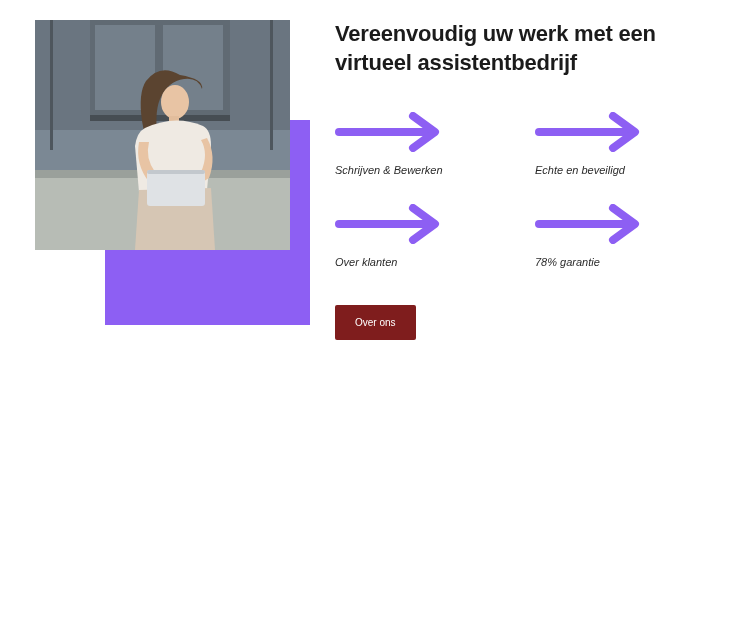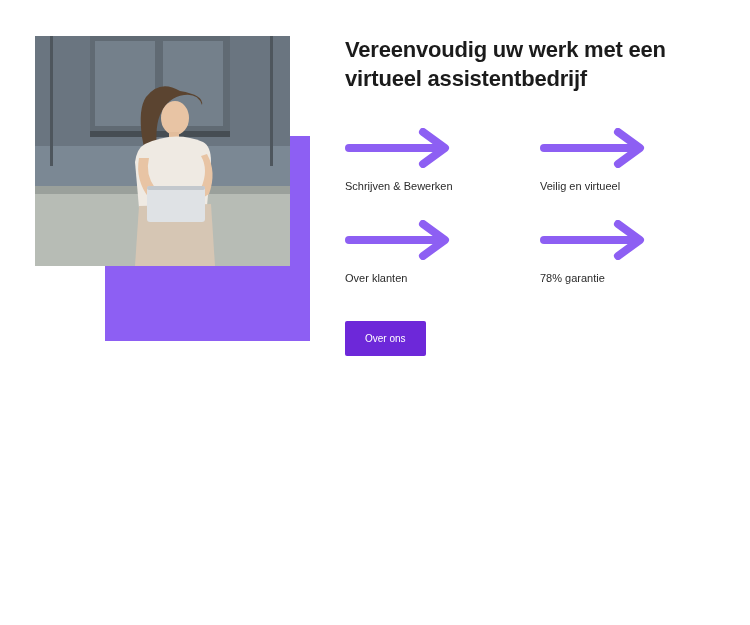--- a/index.html
+++ b/index.html
@@ -5,22 +5,22 @@
   * { margin: 0; padding: 0; box-sizing: border-box; }
   body {
     font-family: -apple-system, BlinkMacSystemFont, 'Segoe UI', Arial, sans-serif;
     width: 750px;
     height: 625px;
     background: #ffffff;
     color: #1a1a1a;
   }
   .container {
     display: flex;
-    padding: 36px 35px;
-    gap: 30px;
+    padding: 20px 35px;
+    gap: 20px;
   }
   .left-col {
     flex: 0 0 280px;
     position: relative;
     height: 280px;
   }
   .accent-square {
     position: absolute;
     top: 100px;
     left: 70px;
@@ -55,31 +55,32 @@
     font-size: 11px;
     line-height: 1.65;
     color: #4a4a4a;
     max-width: 340px;
   }
   .features {
     display: grid;
     grid-template-columns: 1fr 1fr;
     gap: 28px 20px;
     margin-top: 20px;
+    font-style: italic;
   }
   .feature-item { display: flex; flex-direction: column; gap: 12px; }
   .arrow-wrap { width: 120px; height: 40px; }
   .feature-label {
     font-size: 11px;
     color: #2a2a2a;
   }
   .cta-button {
     margin-top: 22px;
     align-self: flex-start;
-    background: #6d28d9;
+    background: #7f1d1d;
     color: #ffffff;
     font-size: 10px;
     padding: 12px 20px;
     border: none;
     border-radius: 2px;
     cursor: pointer;
   }
 </style>
 </head>
 <body>
@@ -141,21 +142,21 @@
         <span class="feature-label">Schrijven &amp; Bewerken</span>
       </div>
 
       <div class="feature-item">
         <div class="arrow-wrap">
           <svg viewBox="0 0 120 40" width="120" height="40">
             <line x1="4" y1="20" x2="96" y2="20" stroke="#8d5ff3" stroke-width="8" stroke-linecap="round"></line>
             <polyline points="78,4 100,20 78,36" fill="none" stroke="#8d5ff3" stroke-width="8" stroke-linecap="round" stroke-linejoin="round"></polyline>
           </svg>
         </div>
-        <span class="feature-label">Veilig en virtueel</span>
+        <span class="feature-label">Echte en beveiligd</span>
       </div>
 
       <div class="feature-item">
         <div class="arrow-wrap">
           <svg viewBox="0 0 120 40" width="120" height="40">
             <line x1="4" y1="20" x2="96" y2="20" stroke="#8d5ff3" stroke-width="8" stroke-linecap="round"></line>
             <polyline points="78,4 100,20 78,36" fill="none" stroke="#8d5ff3" stroke-width="8" stroke-linecap="round" stroke-linejoin="round"></polyline>
           </svg>
         </div>
         <span class="feature-label">Over klanten</span>

